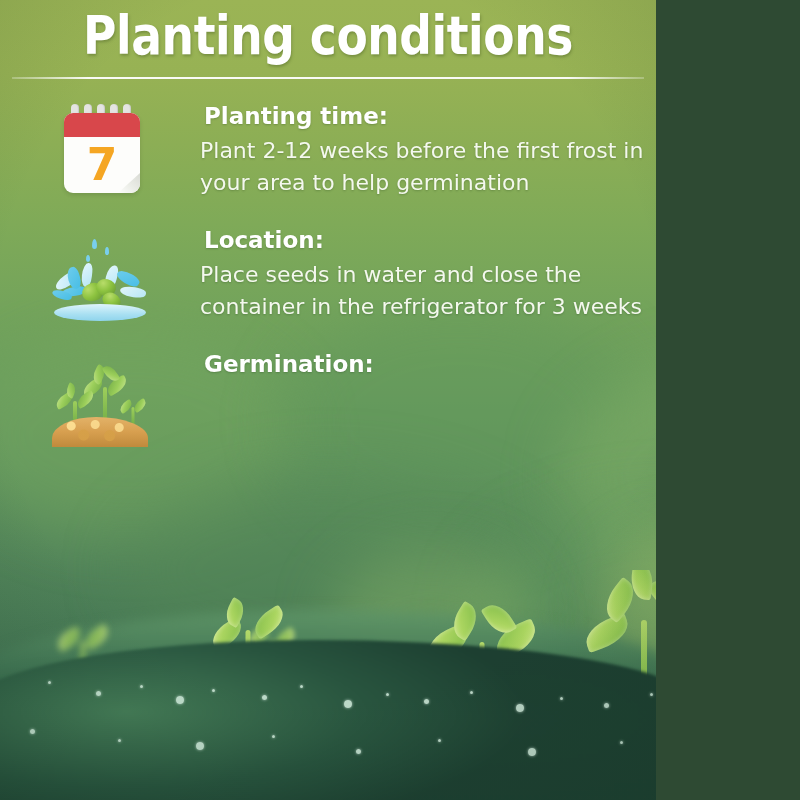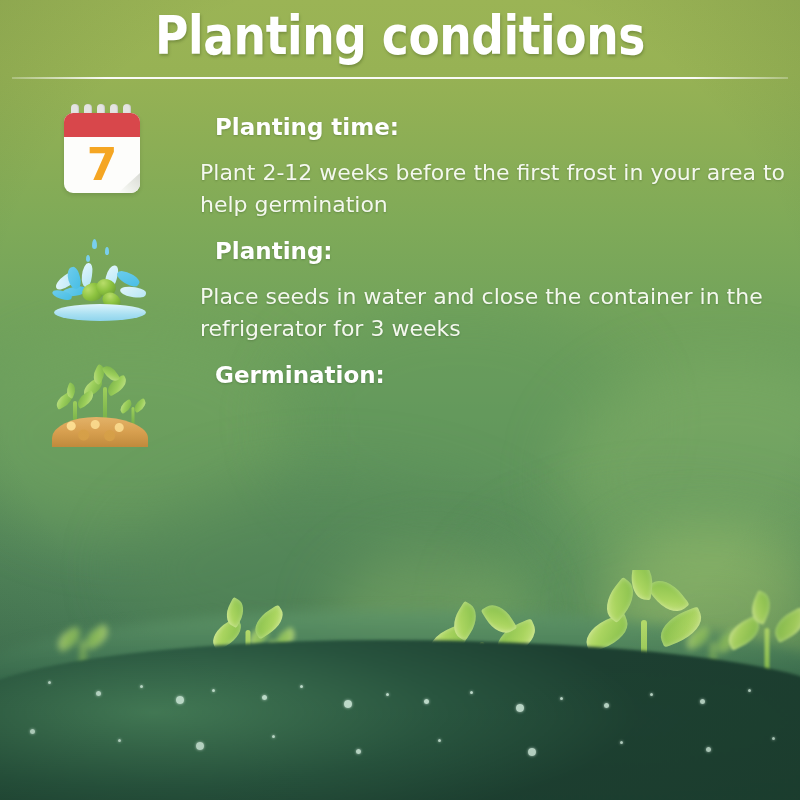--- a/index.html
+++ b/index.html
@@ -3,21 +3,21 @@
 <meta charset="utf-8">
 <title>Planting conditions</title>
 <style>
   html, body {
     margin: 0;
     padding: 0;
     background: #2e4a33;
   }
   .poster {
     position: relative;
-    width: 800px;
+    width: 656px;
     height: 800px;
     overflow: hidden;
     font-family: "DejaVu Sans", "Liberation Sans", sans-serif;
     background: linear-gradient(180deg,
         #9bb455 0%,
         #97b254 9%,
         #8cae55 18%,
         #7faa58 28%,
         #74a45b 38%,
         #6a9d5d 48%,
@@ -150,21 +150,21 @@
     flex: 0 0 200px;
     display: flex;
     justify-content: center;
     align-items: center;
     min-height: 110px;
     padding-top: 4px;
   }
   .icon-box { position: relative; width: 108px; height: 96px; }
   .text-cell { flex: 1; padding-right: 8px; }
   .row-title {
-    margin: 15px;
+    margin: 4px;
     color: #ffffff;
     font-size: 23px;
     font-weight: bold;
     line-height: 1.28;
     text-shadow: 0 1px 2px rgba(40,70,30,.3);
   }
   .row-body {
     margin: 0;
     color: #f4f8ee;
     font-size: 22px;
@@ -459,21 +459,21 @@
 
             <div class="bean" style="left:34px; top:44px; width:22px; height:18px; transform:rotate(-18deg);"></div>
             <div class="bean" style="left:48px; top:40px; width:20px; height:17px; transform:rotate(12deg);"></div>
             <div class="bean" style="left:54px; top:54px; width:19px; height:15px; transform:rotate(28deg);"></div>
 
             <div class="puddle"></div>
           </div>
         </div>
       </div>
       <div class="text-cell">
-        <p class="row-title">Planting:</p>
+        <p class="row-title">Location:</p>
         <p class="row-body">Place seeds in water and close the container in the refrigerator for 3 weeks</p>
       </div>
     </div>
 
 
     <div class="row">
       <div class="icon-cell">
         <div class="icon-box">
           <div class="seedlings">
 

